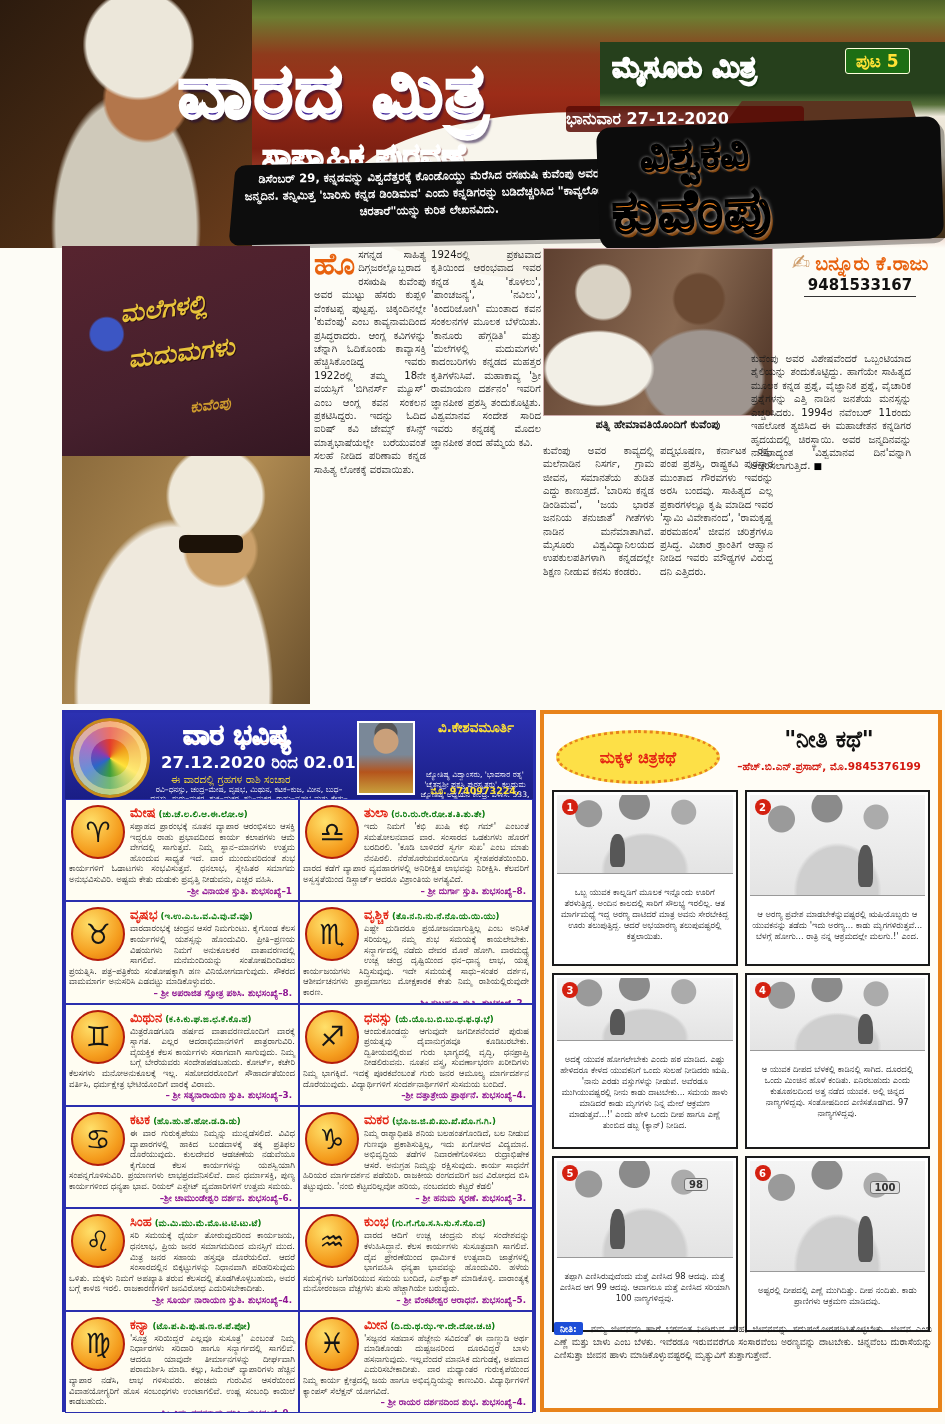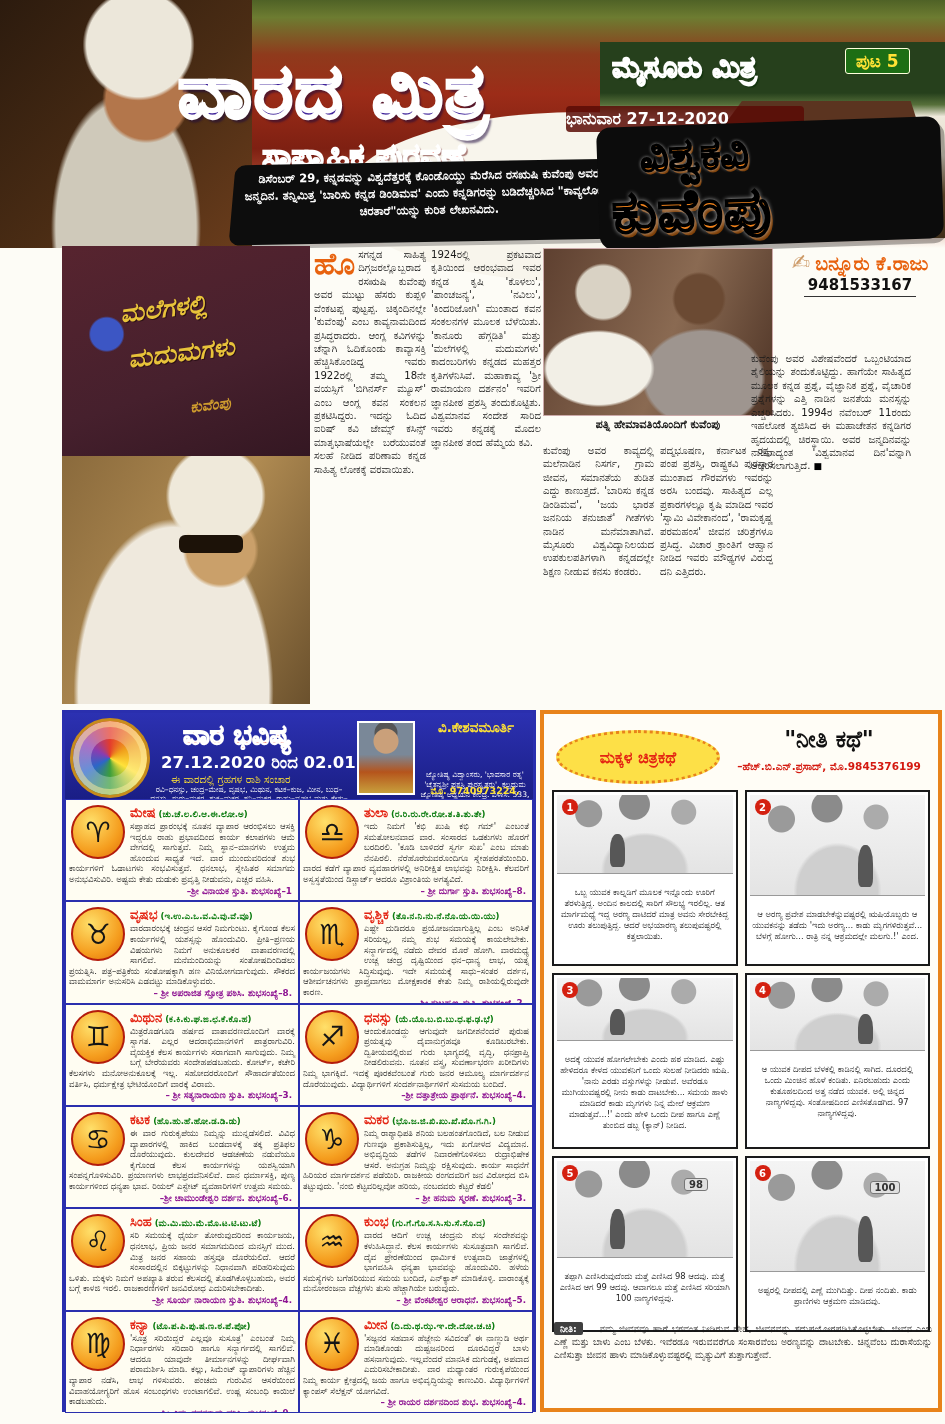--- a/index.html
+++ b/index.html
@@ -129,22 +129,22 @@
     radial-gradient(ellipse at 50% 96%, #cfcfcf 0 40px, rgba(0,0,0,0) 44px),
     linear-gradient(#f4f4f4,#e4e4e4);border-bottom:1px solid #999;}
   .art::before{content:"";position:absolute;left:30%;bottom:8%;width:15px;height:42%;
     background:#575757;border-radius:45% 45% 20% 20%;}
   .art.alt::before{left:62%;}
   .artnum{position:absolute;right:14%;top:18%;background:#e0e0e0;border:1px solid #777;
     font-size:10px;font-weight:bold;color:#333;padding:0 4px;border-radius:3px;}
   .pcap{font-size:8.4px;line-height:1.3;text-align:center;color:#1c1c1c;padding:13px 2px 0;}
   .moral{position:absolute;left:10px;top:608px;width:378px;font-size:9.3px;line-height:1.4;
     text-align:justify;color:#161616;}
-  .moral-label{background:#404040;color:#fff;font-weight:bold;font-size:9.5px;padding:1px 6px;
-    border-radius:2px;margin-right:17px;}
+  .moral-label{background:#1d4ed8;color:#fff;font-weight:bold;font-size:9.5px;padding:1px 6px;
+    border-radius:2px;margin-right:8px;}
 </style>
 </head>
 <body>
 
 <div id="page">
 
   <div class="abs mast-bg"></div>
   <div class="abs white-blob"></div>
   <div class="abs village">
     <div class="roof"></div>

